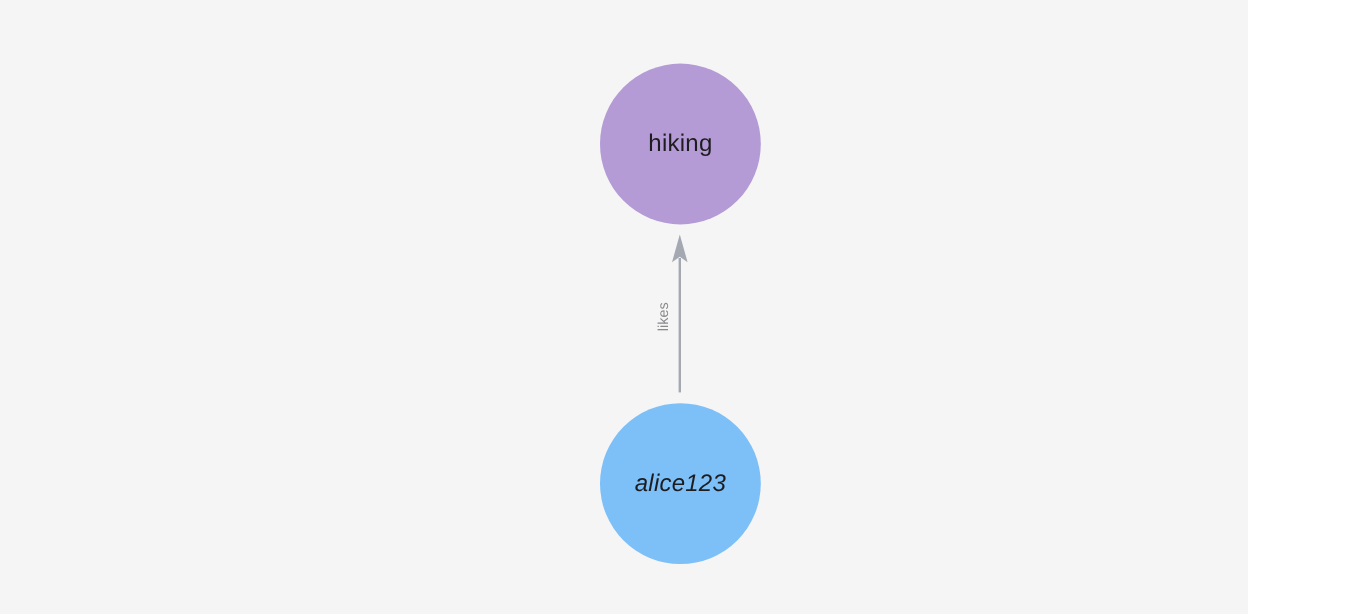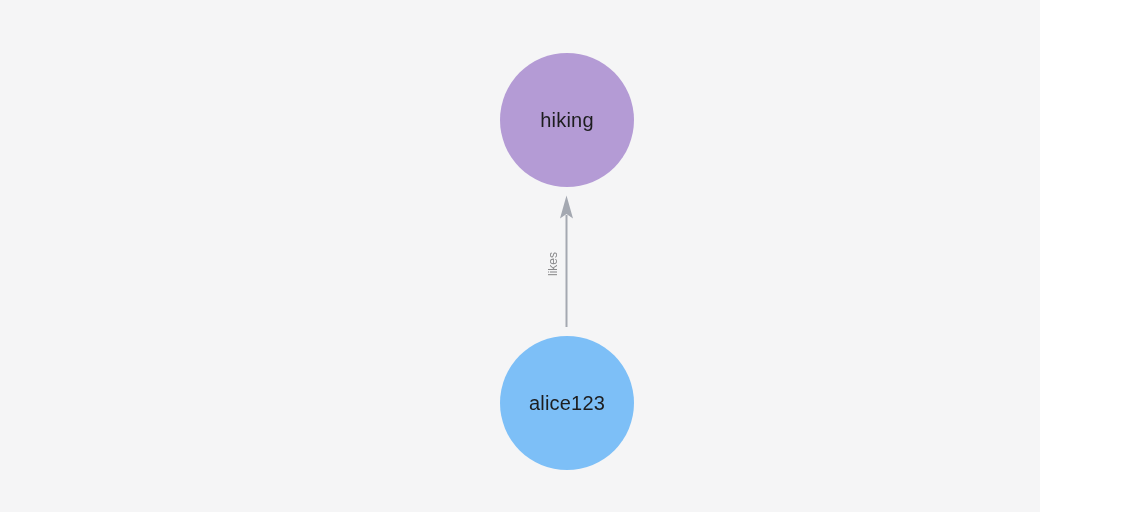--- a/index.html
+++ b/index.html
@@ -30,21 +30,21 @@
     align-items: center;
     justify-content: center;
     cursor: pointer;
   }
   .node span {
     font-size: 20px;
     color: #1d1d1f;
     letter-spacing: 0.2px;
   }
   .node-hiking { left: 500px; top: 53px; }
-  .node-alice  { left: 500px; top: 336px; }
+  .node-alice  { left: 500px; top: 336px; font-style: italic; }
   .edge-label {
     position: absolute;
     left: 553px;
     top: 264px;
     transform: translate(-50%, -50%) rotate(-90deg);
     font-size: 12px;
     color: #8a8a8c;
     white-space: nowrap;
   }
 </style>

